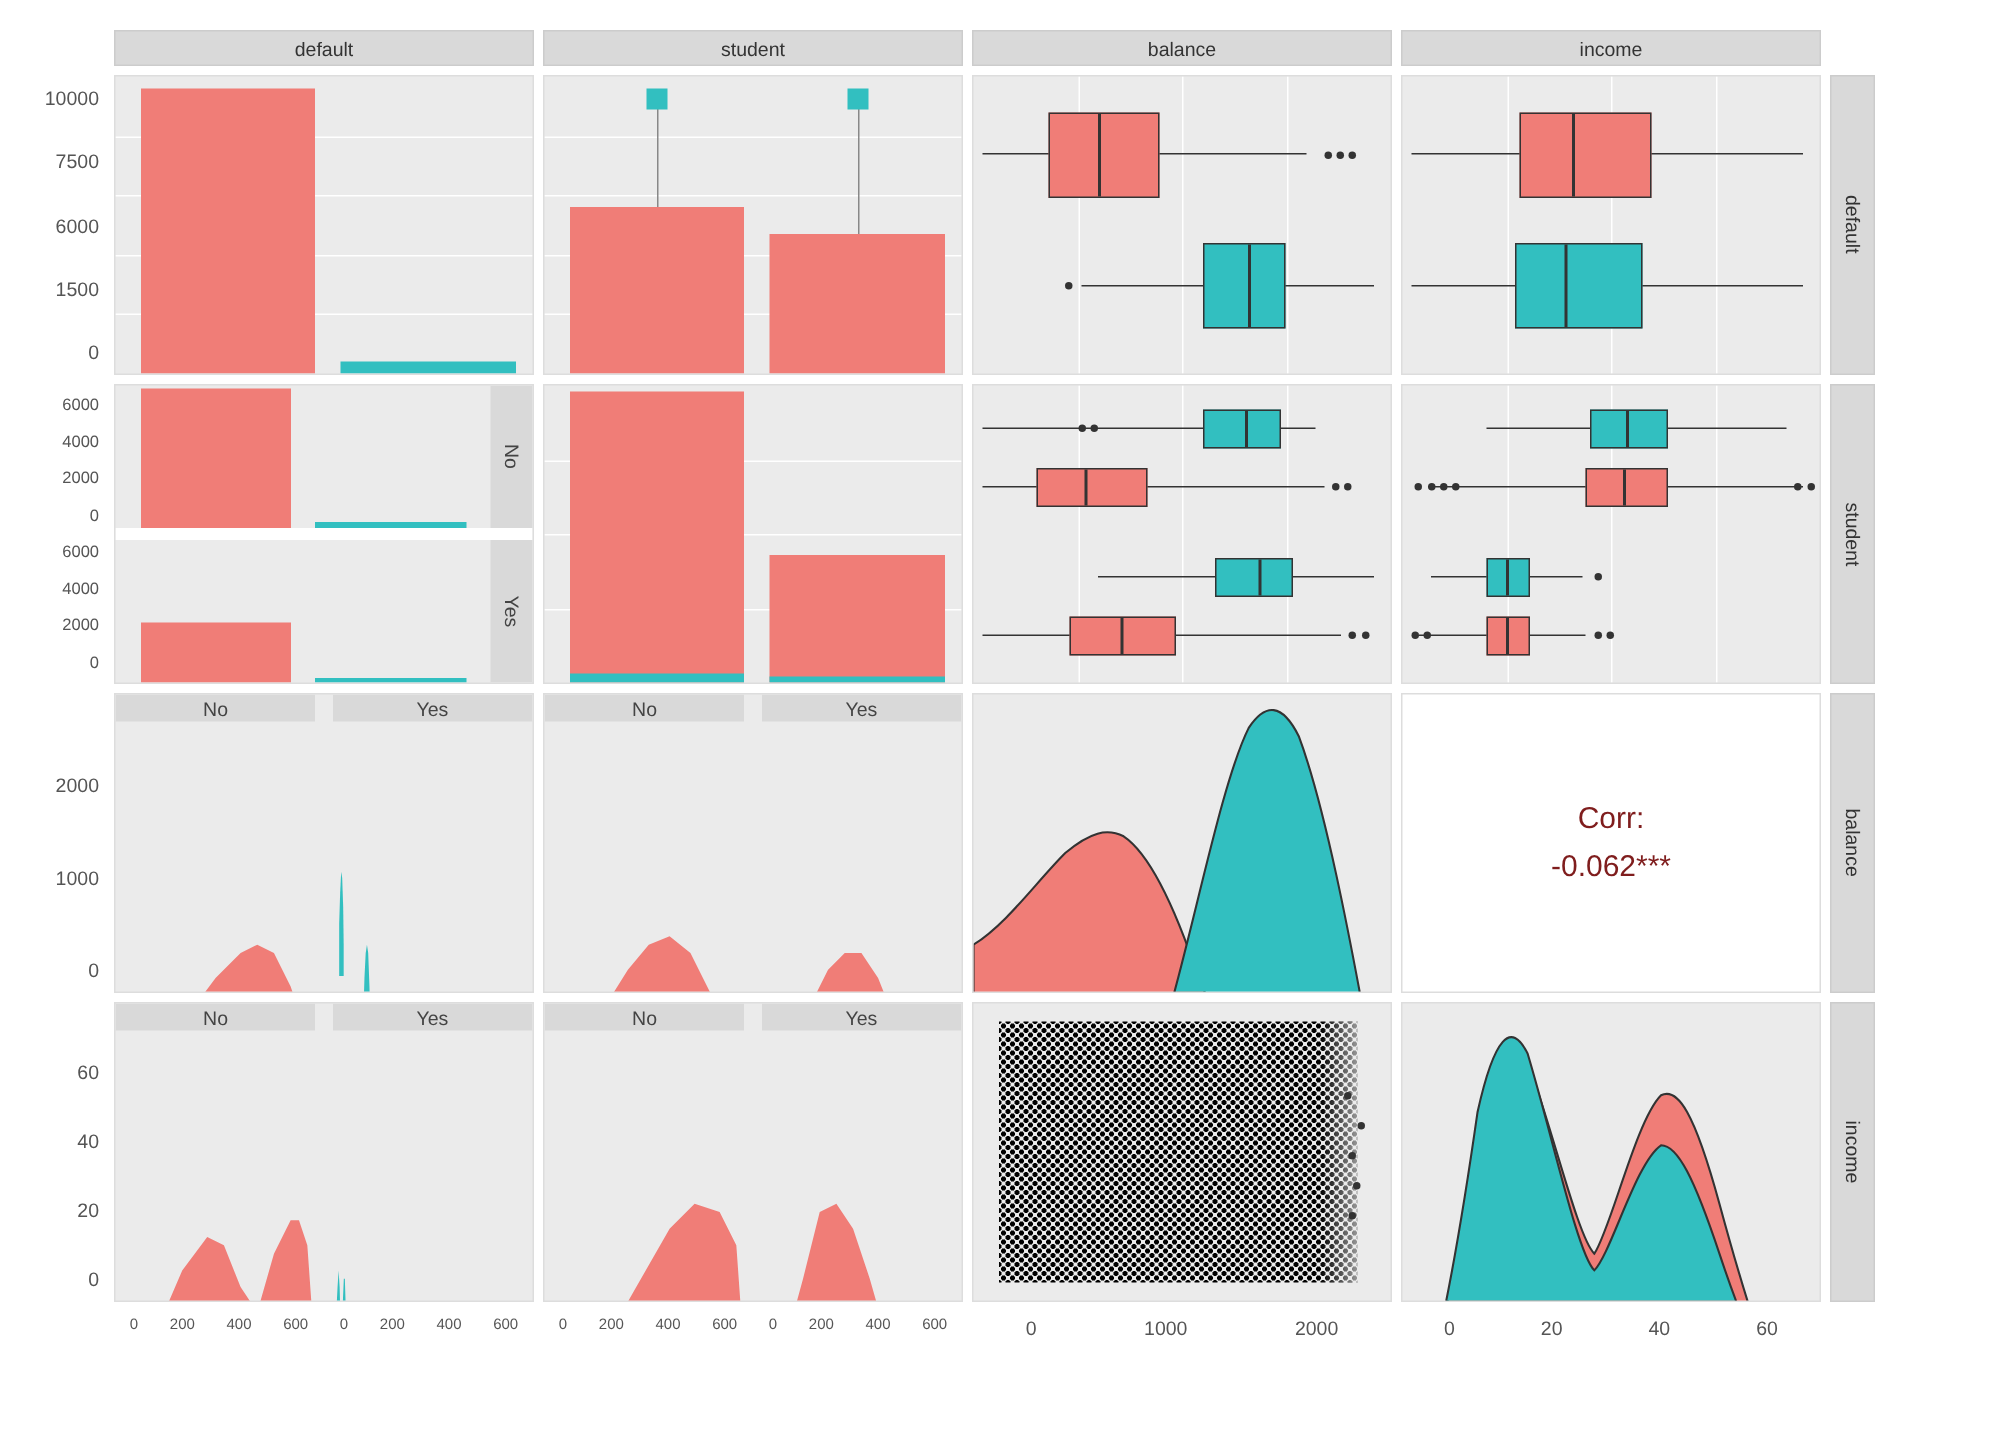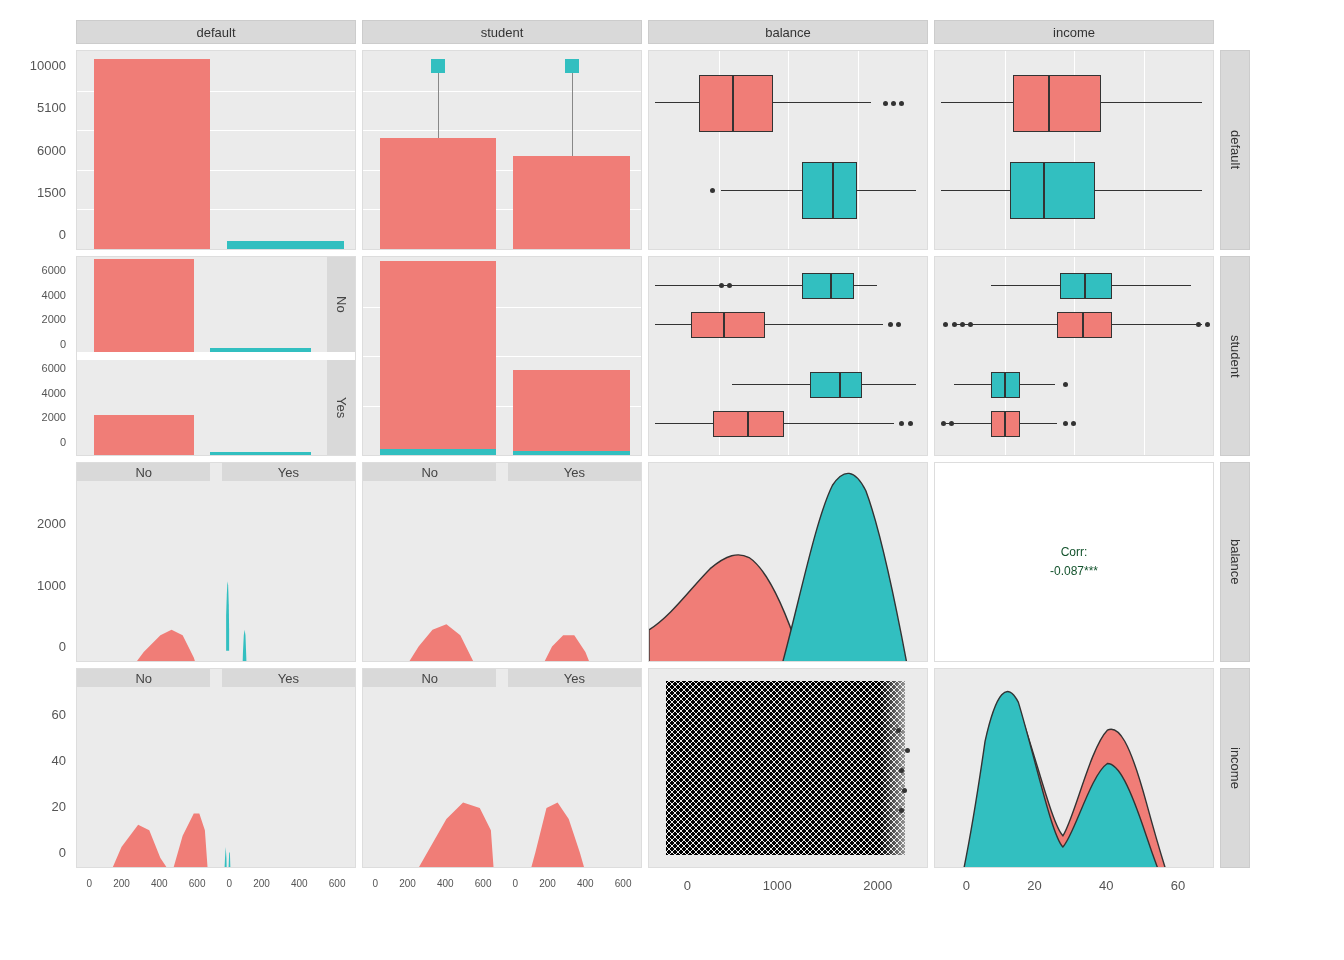--- a/index.html
+++ b/index.html
@@ -66,39 +66,39 @@
     position:absolute; left:6%; right:8%; top:6%; bottom:6%;
     background:
       radial-gradient(#000 40%, transparent 41%) 0 0 / 6px 6px,
       radial-gradient(#000 40%, transparent 41%) 3px 3px / 6px 6px;
     opacity:1;
   }
   .scatter-fade {
     position:absolute; top:6%; bottom:6%; right:3%; width:14%;
     background: linear-gradient(to right, rgba(235,235,235,0) 0%, #ebebeb 100%);
   }
-  .corr-text { position:absolute; top:50%; left:50%; transform:translate(-50%,-50%); text-align:center; color:#14532d; font-size:12px; line-height:1.6; }
+  .corr-text { position:absolute; top:50%; left:50%; transform:translate(-50%,-50%); text-align:center; color:#7f1d1d; font-size:20px; line-height:1.6; }
   .stem { position:absolute; width:1px; background:#888; }
   .dot  { position:absolute; width:14px; height:14px; background:#32bfc0; }
 </style>
 </head>
 <body>
 
 <div class="matrix">
 
   <div></div>
   <div class="col-strip">default</div>
   <div class="col-strip">student</div>
   <div class="col-strip">balance</div>
   <div class="col-strip">income</div>
   <div></div>
 
   <div class="y-axis">
     <span>10000</span>
-      <span>5100</span>
+      <span>7500</span>
     <span>6000</span>
       <span>1500</span>
     <span>0</span>
   </div>
 
   <div class="panel">
     <div class="gridlines">
         <div style="top:20%"></div>
         <div style="top:40%"></div>
         <div style="top:60%"></div>
@@ -306,21 +306,21 @@
   <div class="panel">
     <svg class="density-path" viewBox="0 0 100 100" preserveAspectRatio="none">
       <path fill="#f07d77" stroke="#333" stroke-width="0.5" d="M 0,60 C 8,55 15,45 22,38 C 28,33 32,32 36,34 C 42,38 48,50 54,68 C 60,82 66,92 72,97 L 72,100 L 0,100 Z"></path>
       <path fill="#32bfc0" stroke="#333" stroke-width="0.5" d="M 24,100 C 30,98 40,92 48,72 C 54,50 60,20 66,8 C 70,2 74,2 78,10 C 84,26 90,56 96,90 L 98,100 Z"></path>
     </svg>
   </div>
 
   <div class="panel white">
     <div class="corr-text">
       <div>Corr:</div>
-      <div>-0.087***</div>
+      <div>-0.062***</div>
     </div>
   </div>
 
   <div class="row-strip">balance</div>
 
   <div class="y-axis">
     <span></span>
     <span>60</span>
     <span>40</span>
     <span>20</span>

